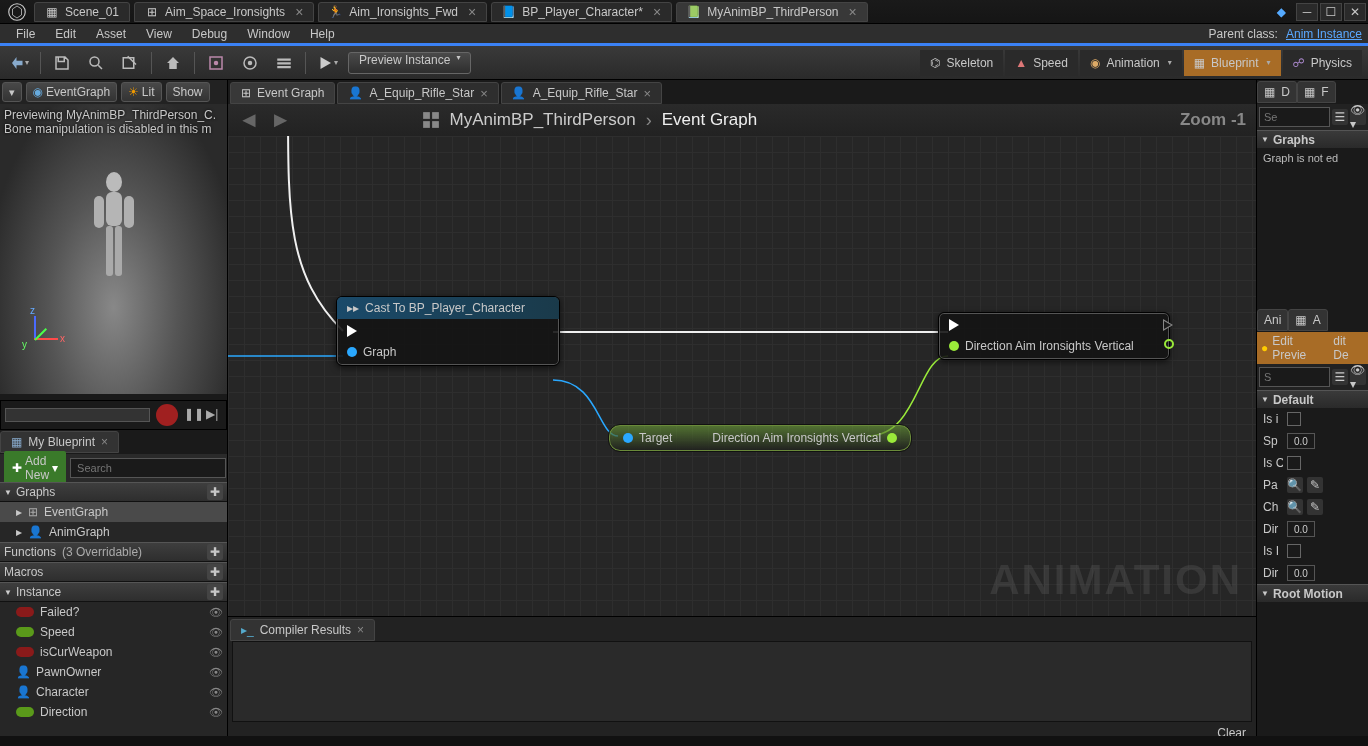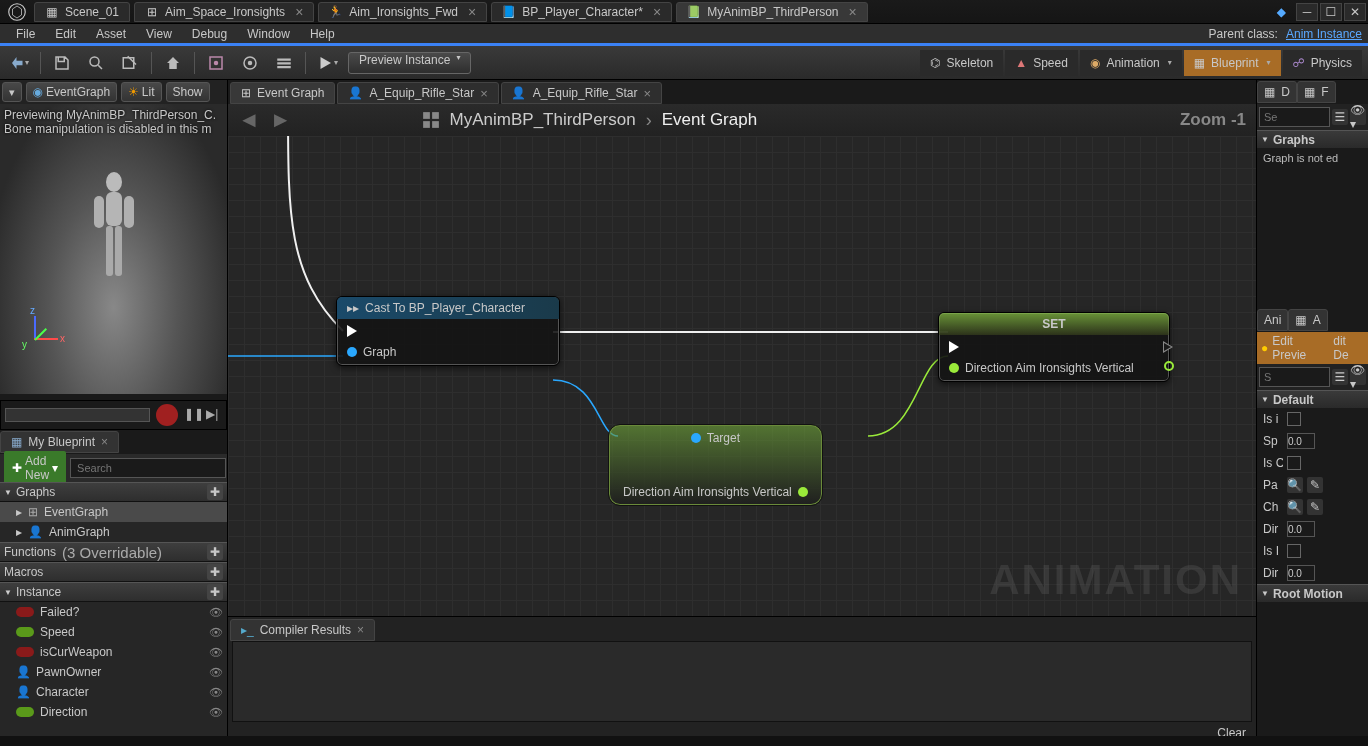--- a/index.html
+++ b/index.html
@@ -61,21 +61,21 @@
 .panel-tab { height:24px; display:flex; align-items:center; background:#1a1a1a; }
 .ptab { height:22px; padding:0 10px; display:flex; align-items:center; gap:6px; background:#333; border:1px solid #444; border-radius:3px 3px 0 0; cursor:pointer;}
 .ptab .close { color:#888; }
 .mybp-toolbar { height:28px; display:flex; align-items:center; gap:4px; padding:2px 4px; background:#2a2a2a; }
 .add-new { background:#3a7a2a; padding:3px 8px; border-radius:2px; cursor:pointer; color:#fff; display:flex; align-items:center; gap:3px;}
 .search-box { flex:1; height:20px; background:#1a1a1a; border:1px solid #555; padding:0 6px; color:#888; font-size:11px;}
 .eye-dd { width:26px; height:20px; display:flex; align-items:center; justify-content:center; cursor:pointer;}
 .cat-header { height:20px; background:linear-gradient(to bottom,#3e3e3e,#2e2e2e); display:flex; align-items:center; padding:0 4px; border-top:1px solid #555; border-bottom:1px solid #111;}
 .cat-header .tri { font-size:8px; margin-right:4px; color:#ccc;}
 .cat-header .add { margin-left:auto; width:16px; height:16px; background:#444; display:flex; align-items:center; justify-content:center; cursor:pointer; border-radius:2px;}
-.cat-sub { font-size:15px; color:#aaa; margin-left:6px;}
+.cat-sub { font-size:12px; color:#aaa; margin-left:6px;}
 .tree-item { height:20px; display:flex; align-items:center; padding:0 4px 0 16px; cursor:pointer; gap:6px;}
 .tree-item.sel { background:#4a4a4a;}
 .tree-item .eye { margin-left:auto; color:#888; font-size:11px;}
 .var-pill { width:18px; height:10px; border-radius:5px; }
 .var-pill.red { background:#8a1a1a;}
 .var-pill.green { background:#5a9a1a;}
 .var-obj { width:14px; height:14px; display:inline-block; }
 .var-obj.blue { color:#5aa8ff; }
 
 .graph-list { flex:1; overflow:auto; background:#262626;}
@@ -118,39 +118,39 @@
 .pin .exec { width:0; height:0; border-top:6px solid transparent; border-bottom:6px solid transparent; border-left:10px solid #fff;}
 .pin .exec.hollow { border-left-color:transparent; position:relative;}
 .pin .exec.hollow::before { content:''; position:absolute; left:-11px; top:-6px; width:0; height:0; border-top:6px solid transparent; border-bottom:6px solid transparent; border-left:10px solid #888;}
 .pin .exec.hollow::after { content:''; position:absolute; left:-10px; top:-4px; width:0; height:0; border-top:4px solid transparent; border-bottom:4px solid transparent; border-left:7px solid #1a1a1a;}
 .pin .dot { width:10px; height:10px; border-radius:50%; }
 .pin .dot.blue { background:#2aa8ff;}
 .pin .dot.green { background:#9aea3a;}
 .pin .dot.greene { border:2px solid #9aea3a;}
 .pin.r { flex-direction:row-reverse;}
 
-.pure-node { position:absolute; border-radius:12px; padding:6px 14px; background:linear-gradient(to bottom,rgba(120,180,60,0.55),rgba(30,30,30,0.9)); border:1px solid #111; box-shadow:0 0 0 1px #6a8a3a inset; display:flex; align-items:center; gap:40px;flex-direction:column;}
+.pure-node { position:absolute; border-radius:12px; padding:6px 14px; background:linear-gradient(to bottom,rgba(120,180,60,0.55),rgba(30,30,30,0.9)); border:1px solid #111; box-shadow:0 0 0 1px #6a8a3a inset; display:flex; align-items:center; gap:40px;}
 
 
 .compiler { height:130px; display:flex; flex-direction:column; background:#222; border-top:1px solid #000;}
 .compiler .tabrow { height:24px; display:flex; align-items:center; padding:2px 2px 0;}
 .compiler-body { flex:1; background:#2a2a2a; border:1px solid #111; margin:0 4px 4px;}
 .compiler-foot { height:20px; display:flex; justify-content:flex-end; padding:0 10px; color:#888;}
 .clear-link { cursor:pointer;}
 
 
 .right-col .panel-tab { }
 .rsearch { height:26px; display:flex; align-items:center; gap:2px; padding:2px; background:#222;}
 .rsearch input { flex:1; width:20px; height:20px; background:#1a1a1a; border:1px solid #555; color:#888; padding:0 4px; font-size:11px;}
 .section-h { height:18px; background:linear-gradient(to bottom,#3a3a3a,#2a2a2a); display:flex; align-items:center; padding:0 4px; font-size:11px; font-weight:bold; color:#ccc; border-top:1px solid #555;}
 .section-h .tri { font-size:8px; margin-right:4px;}
 .rinfo { padding:4px 6px; font-size:11px; color:#bbb;}
 .rprop { height:22px; display:flex; align-items:center; padding:0 6px; gap:4px; font-size:11px;}
 .rprop .lbl { width:20px; overflow:hidden; white-space:nowrap;}
-.num-spin { width:28px; height:16px; background:#1a1a1a; border:1px solid #555; font-size:10px; color:#ccc; display:flex; align-items:center; padding:0 0;}
+.num-spin { width:28px; height:16px; background:#1a1a1a; border:1px solid #555; font-size:10px; color:#ccc; display:flex; align-items:center; padding:0 6px;}
 .checkbox { width:14px; height:14px; background:#1a1a1a; border:1px solid #666;}
 .mini-icon { width:16px; height:16px; display:flex; align-items:center; justify-content:center; background:#333; border-radius:2px;}
 .edit-preview { background:#a86c26; padding:2px 4px; display:flex; align-items:center; gap:4px; font-size:11px; color:#fff;}
 
 .statusbar { position:absolute; bottom:0; left:0; right:0; height:10px; background:#111;}
 </style>
 </head>
 <body>
 
 <div class="titlebar">
@@ -495,23 +495,20 @@
             <span class="dot blue"></span>
             <span>Target</span>
           </div>
         <div class="pin r">
             <span class="dot green"></span>
             <span>Direction Aim Ironsights Vertical</span>
           </div>
       </div>
 
       <div class="node" style="left:710px; top:176px; width:232px;">
-        <div class="node-header set">
-            <span>SET</span>
-          </div>
         <div class="node-body">
           <div class="pins-l">
             <div class="pin">
                 <span class="exec"></span>
               </div>
             <div class="pin">
                 <span class="dot green"></span>
                 <span>Direction Aim Ironsights Vertical</span>
               </div>
           </div>

